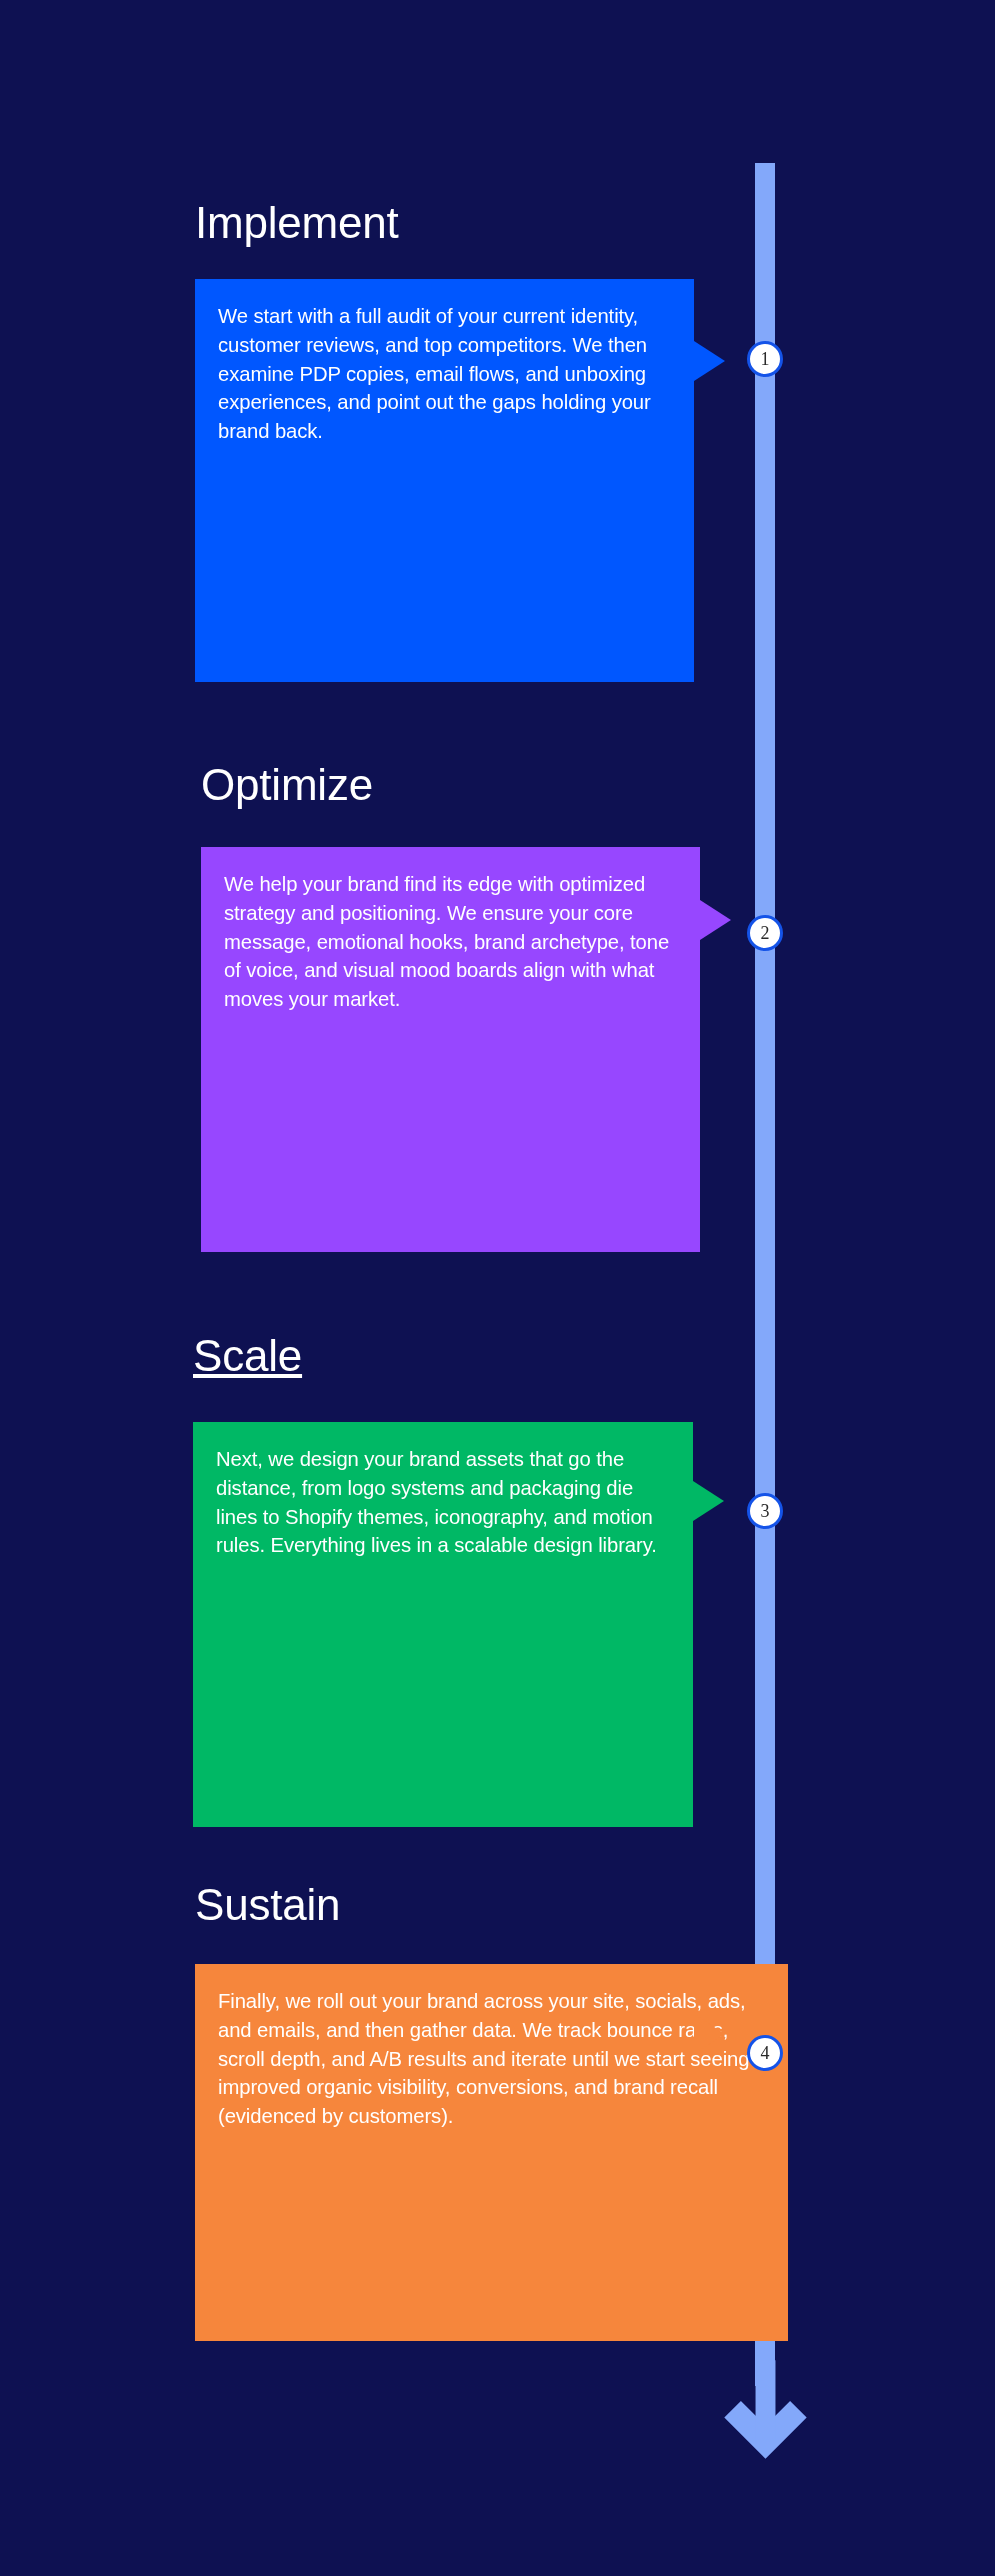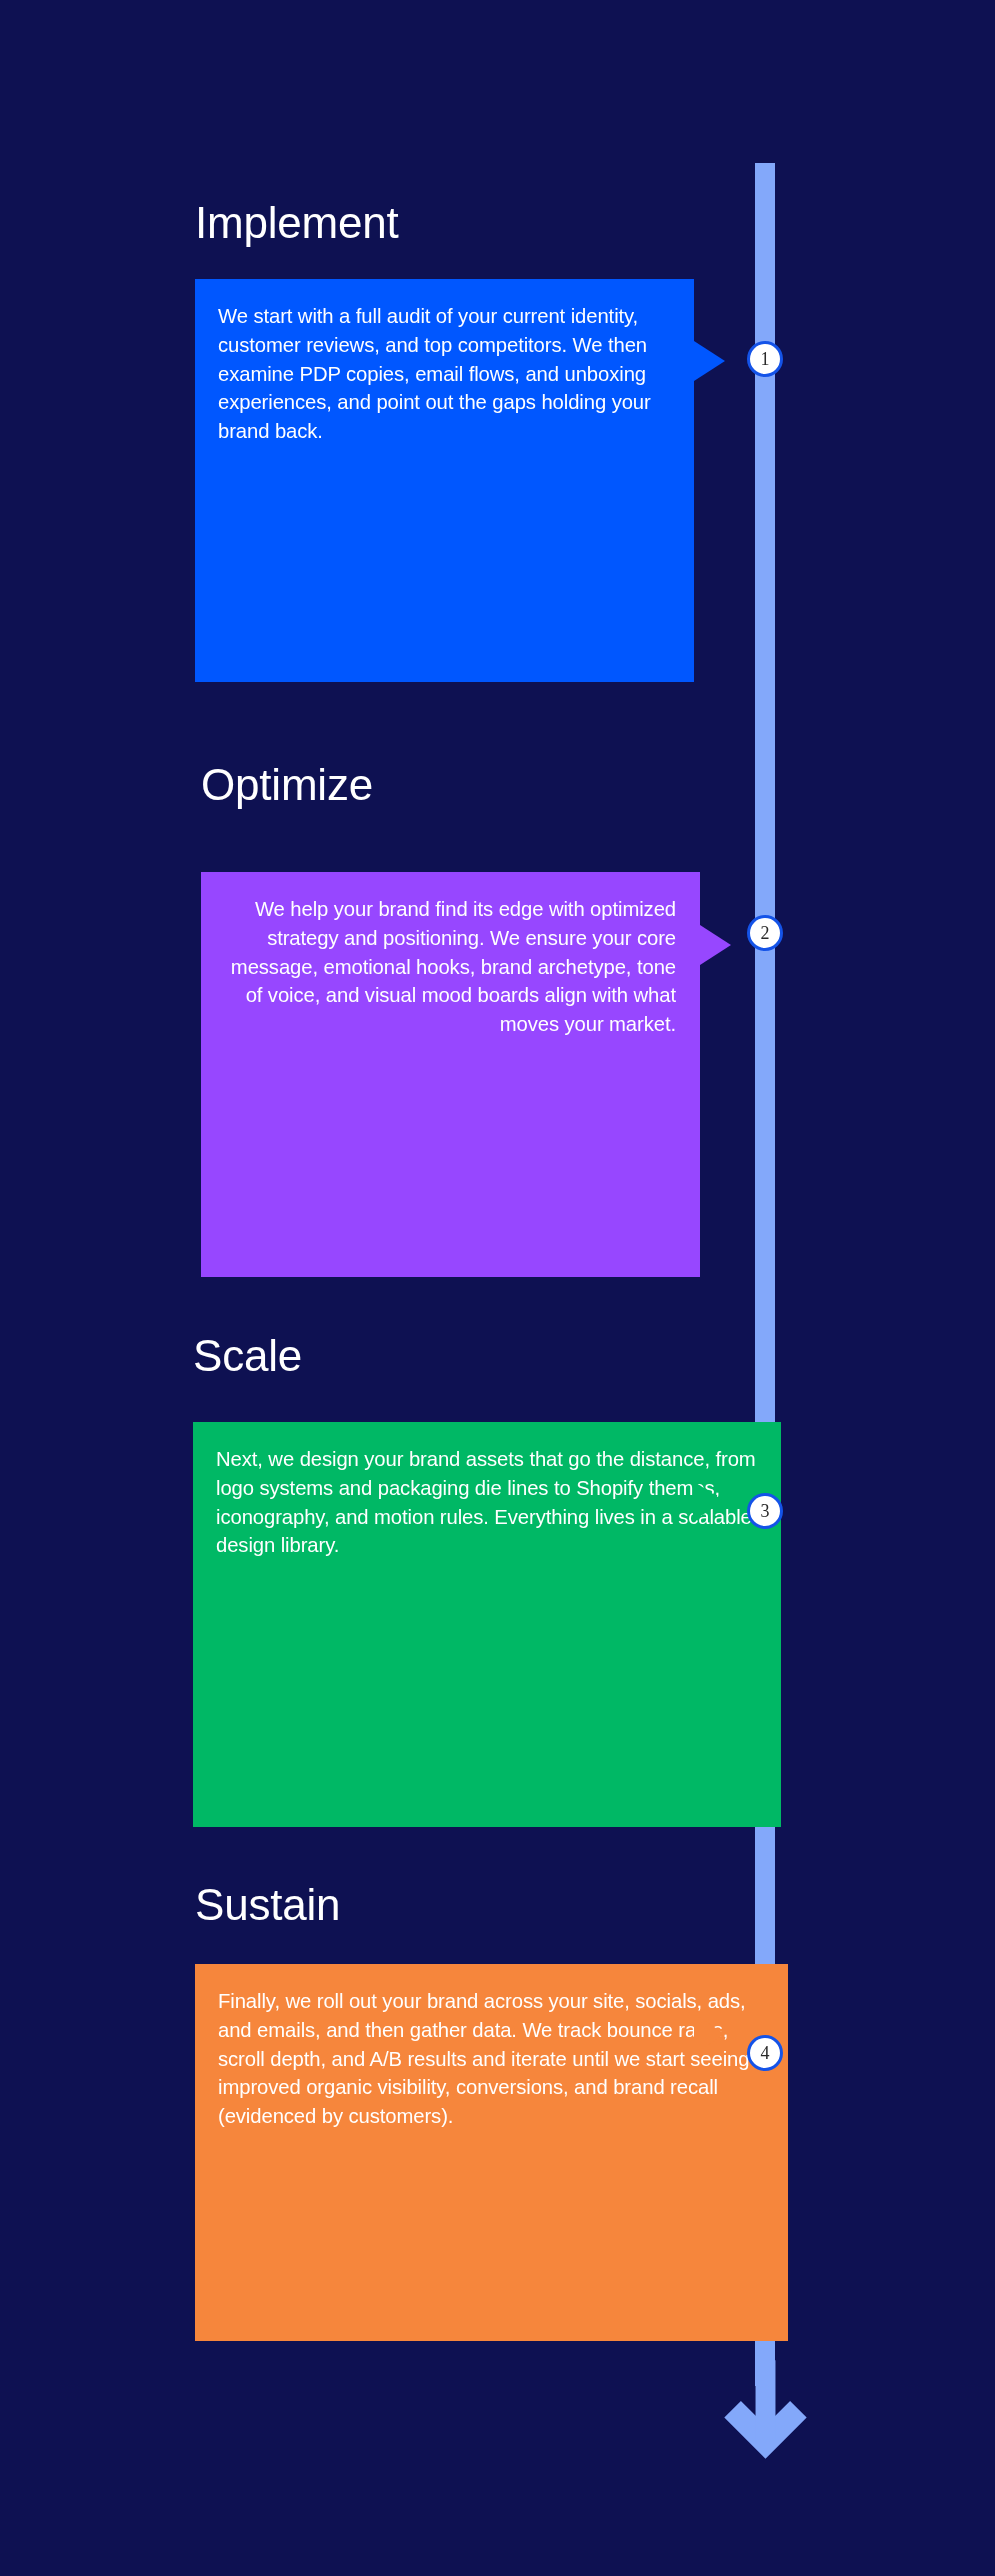--- a/index.html
+++ b/index.html
@@ -116,34 +116,34 @@
     </div>
 
     <div class="marker" style="left:747px; top:341px;">
       <span>1</span>
     </div>
   </div>
 
   <div class="step">
     <div class="step-title" style="left:201px; top:762px;text-align:right;">Optimize</div>
 
-    <div class="card" style="left:201px; top:872px; width:499px; height:405px; background:#9747FF;text-align:right;">
+    <div class="card" style="left:201px; top:847px; width:499px; height:405px; background:#9747FF;">
       <div class="card-body">We help your brand find its edge with optimized strategy and positioning. We ensure your core message, emotional hooks, brand archetype, tone of voice, and visual mood boards align with what moves your market.</div>
       <div class="card-tail" style="left:499px; top:53px; border-left:31px solid #9747FF;"></div>
     </div>
 
     <div class="marker" style="left:747px; top:915px;">
       <span>2</span>
     </div>
   </div>
 
   <div class="step">
-    <div class="step-title" style="left:193px; top:1333px;">Scale</div>
+    <div class="step-title" style="left:193px; top:1333px;text-decoration:underline;">Scale</div>
 
-    <div class="card" style="left:193px; top:1422px; width:588px; height:405px; background:#00B865;">
+    <div class="card" style="left:193px; top:1422px; width:500px; height:405px; background:#00B865;">
       <div class="card-body">Next, we design your brand assets that go the distance, from logo systems and packaging die lines to Shopify themes, iconography, and motion rules. Everything lives in a scalable design library.</div>
       <div class="card-tail" style="left:500px; top:59px; border-left:31px solid #00B865;"></div>
     </div>
 
     <div class="marker" style="left:747px; top:1493px;">
       <span>3</span>
     </div>
   </div>
 
   <div class="step">

